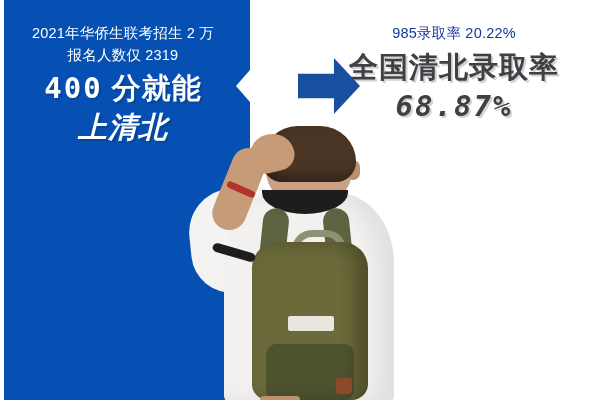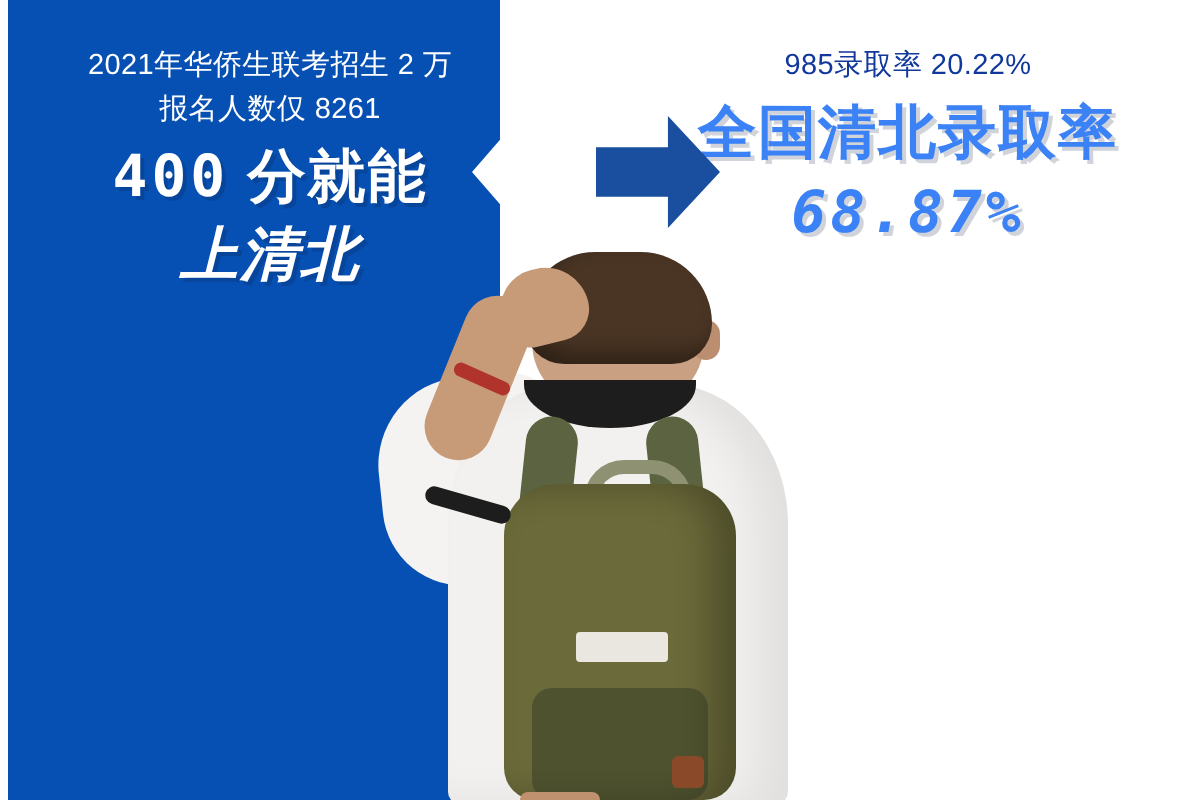--- a/index.html
+++ b/index.html
@@ -30,21 +30,21 @@
     position:absolute;
     left:250px; bottom:0;
     width:60px; height:120px;
     background:#0750b3;
     clip-path:polygon(0 100%, 0 0, 45% 25%, 62% 100%);
   }
 
   
   .txt-block{position:absolute;text-align:center;line-height:1.28;}
 
-  .left-txt{left:12px;top:24px;width:246px;color:#ffffff;}
+  .left-txt{left:0;top:24px;width:246px;color:#ffffff;}
   .right-txt{left:312px;top:24px;width:284px;color:#123f9b;}
 
   .small-line{
     font-size:14.5px;
     letter-spacing:.2px;
     white-space:nowrap;
     margin-bottom:3px;
   }
   .right-txt .small-line{font-size:14.5px;color:#11389b;}
 
@@ -54,21 +54,21 @@
     letter-spacing:1px;
     margin-top:6px;
     white-space:nowrap;
   }
   .big-line.second{margin-top:2px;font-style:italic;}
   .left-txt .big-line{
     color:#ffffff;
     text-shadow:2px 2px 0 rgba(10,45,100,.30);
   }
   .right-txt .big-line{
-    color:#3b82f6;
+    color:#404040;
     text-shadow:2px 2px 0 rgba(120,130,150,.35);
   }
   .num-glyph{font-family:"DejaVu Sans Mono","Liberation Mono",monospace;letter-spacing:2px;}
 
   
   .arrow{position:absolute;}
   .arrow-left{
     left:236px; top:58px;
     width:58px; height:56px;
     background:#ffffff;
@@ -208,21 +208,21 @@
 <body>
 
 <div id="poster">
 
   <div class="blue-panel"></div>
   <div class="blue-panel-ext"></div>
   <div class="blue-panel-bottom"></div>
 
   <div class="txt-block left-txt">
     <div class="small-line">2021年华侨生联考招生 2 万</div>
-    <div class="small-line">报名人数仅 8261</div>
+    <div class="small-line">报名人数仅 2319</div>
     <div class="big-line">
       <span class="num-glyph">400</span>
       <span>分就能</span>
     </div>
     <div class="big-line second">上清北</div>
   </div>
 
   <div class="txt-block right-txt">
     <div class="small-line">985录取率 20.22%</div>
     <div class="big-line">全国清北录取率</div>

